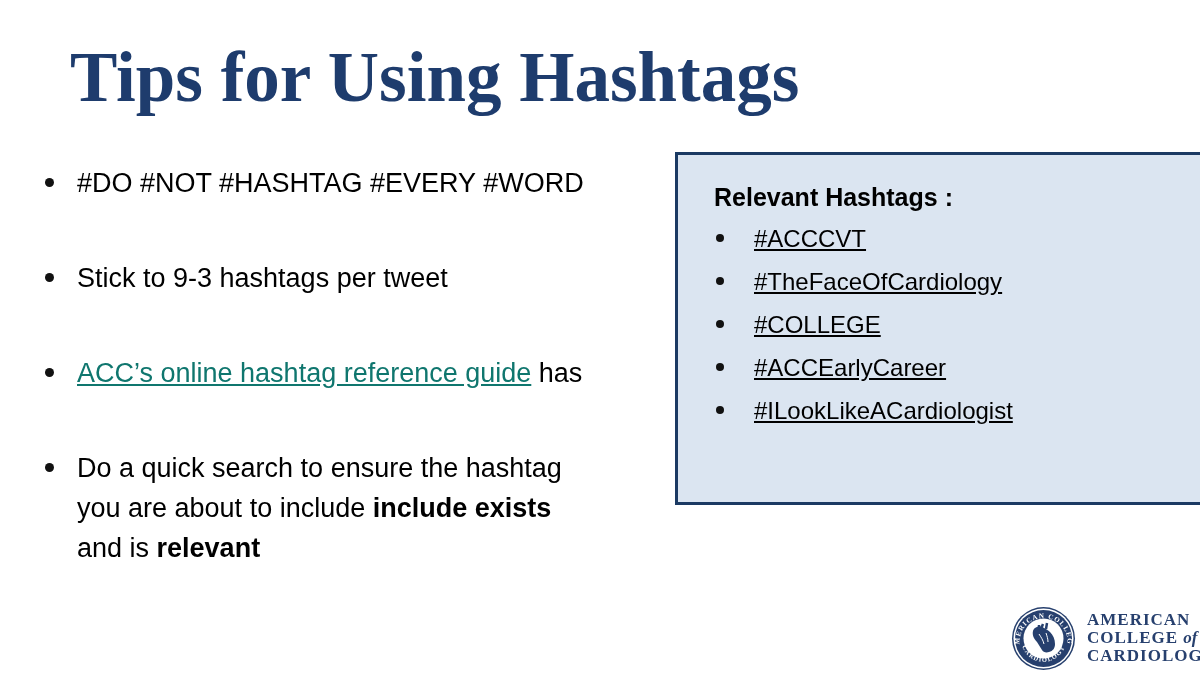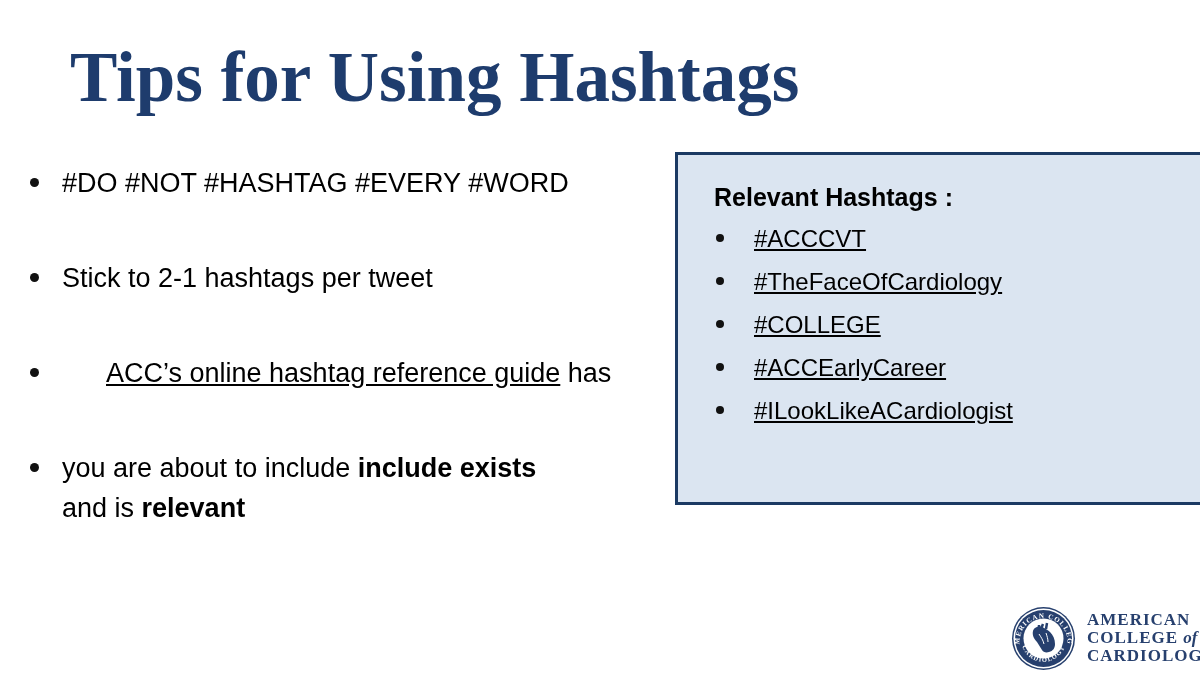--- a/index.html
+++ b/index.html
@@ -12,33 +12,33 @@
   
   .slide-title {
     position:absolute; left:70px; top:40px; margin:0;
     font-family:"Liberation Serif","DejaVu Serif",serif;
     font-weight:bold; font-size:71px; line-height:1.05; letter-spacing:0px;
     color:#1e3c6d; white-space:nowrap;
   }
 
   
   ul.tips {
-    position:absolute; left:28px; top:163px; width:600px;
+    position:absolute; left:43px; top:163px; width:600px;
     list-style:none; margin:0; padding:0;
   }
   ul.tips > li {
     position:relative; padding-left:34px; margin-bottom:55px;
     font-size:27px; line-height:40px;
   }
   ul.tips > li::before {
     content:""; position:absolute; left:2px; top:15px;
     width:9px; height:9px; border-radius:50%; background:#111;
   }
   .tline { display:block; }
-  a.guide-link { color:#000000; text-decoration:underline; cursor:pointer;margin-left:44px; }
+  a.guide-link { color:#0f766e; text-decoration:underline; cursor:pointer; }
   strong { font-weight:bold; }
 
   
   .hashtag-box {
     position:absolute; left:675px; top:152px; width:591px; height:353px;
     box-sizing:border-box; background:#dbe5f1; border:3px solid #1b3a63;
     padding:27px 16px 0 36px;
   }
   .box-title { font-size:25px; font-weight:bold; line-height:30px; }
   ul.hashtags { list-style:none; margin:13px 0 0 0; padding:0;text-decoration:underline; }
@@ -67,26 +67,27 @@
 
 <div class="slide">
 
   <h1 class="slide-title">Tips for Using Hashtags</h1>
 
   <ul class="tips">
     <li>
       <span>#DO #NOT #HASHTAG #EVERY #WORD</span>
     </li>
     <li>
-      <span>Stick to 2-1 hashtags per tweet</span>
+      <span>Stick to 9-3 hashtags per tweet</span>
     </li>
     <li>
       <span class="tline"><a class="guide-link">ACC’s online hashtag reference guide</a><span> has</span></span>
     </li>
     <li>
+      <span class="tline">Do a quick search to ensure the hashtag</span>
       <span class="tline"><span>you are about to include </span><strong>include exists</strong></span>
       <span class="tline"><span>and is </span><strong>relevant</strong></span>
     </li>
   </ul>
 
   <div class="hashtag-box">
     <div class="box-title">Relevant Hashtags :</div>
     <ul class="hashtags">
       <li><span>#ACCCVT</span></li>
       <li><span>#TheFaceOfCardiology</span></li>

